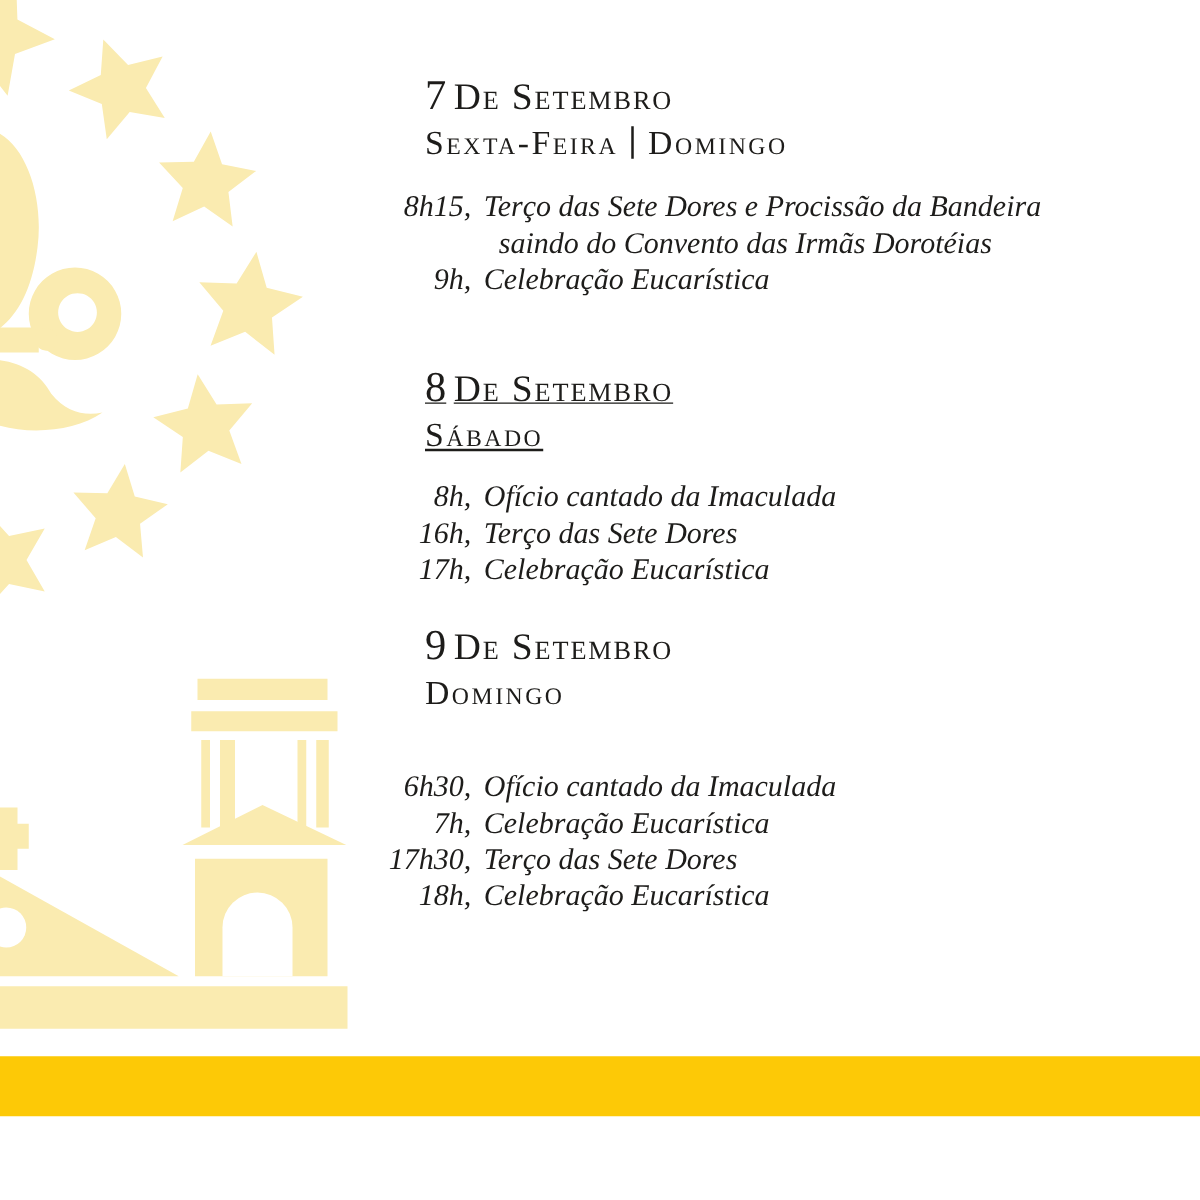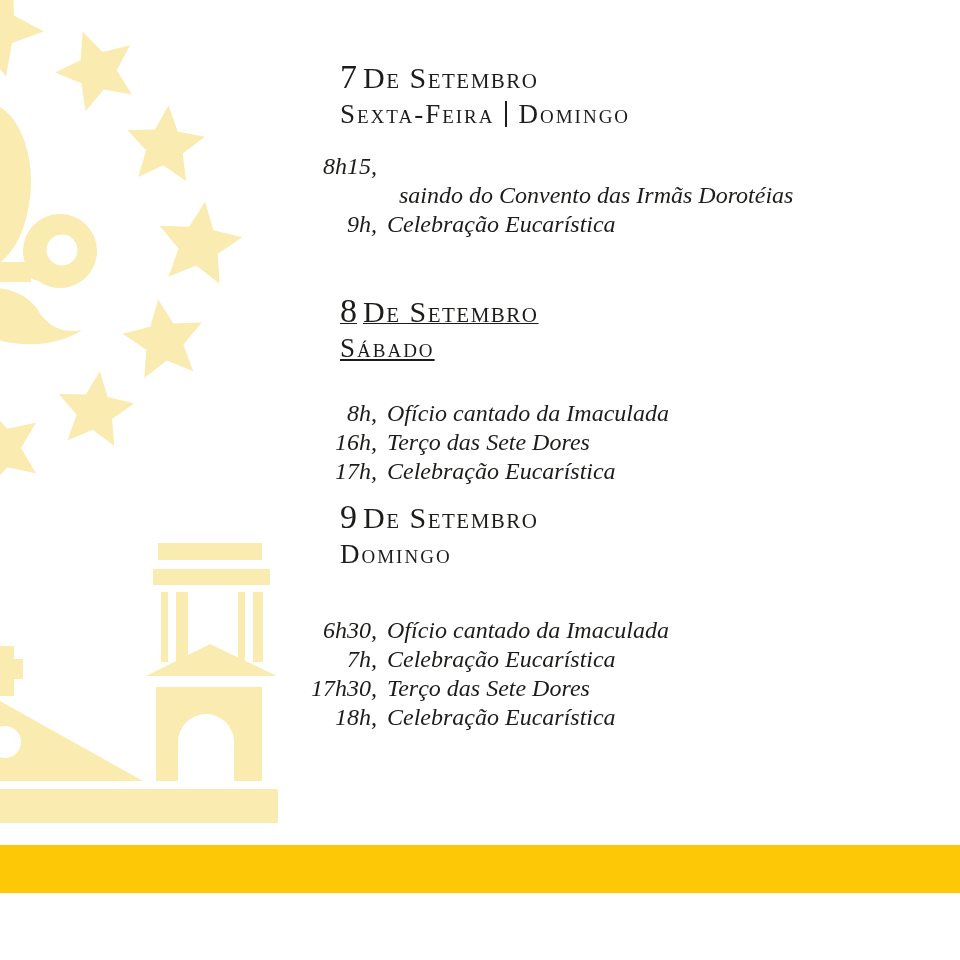--- a/index.html
+++ b/index.html
@@ -31,21 +31,21 @@
   .sub-divider{
     display:inline-block;width:2px;height:26px;background:var(--ink);
     margin:0 11px;
   }
   .event-list{position:absolute;left:292px;white-space:nowrap;}
   .event-row{display:flex;font-size:24px;line-height:29px;font-style:italic;}
   .event-time{flex:none;width:85px;text-align:right;margin-right:10px;}
   .event-text{text-align:left;}
   .event-text.cont{padding-left:12px;}
   #day1-h{top:60px;}  #day1-list{top:152px;}
-  #day2-h{top:294px;text-decoration:underline;} #day2-list{top:384px;margin-top:15px;}
+  #day2-h{top:294px;text-decoration:underline;} #day2-list{top:384px;}
   #day3-h{top:500px;} #day3-list{top:616px;}
 </style>
 </head>
 <body>
 
 <svg class="decor-svg" width="330" height="960" viewBox="0 0 330 960" aria-hidden="true">
   <defs>
     <path id="star" d="M0,-1 L0.2763,-0.3802 L0.9511,-0.309 L0.447,0.1452 L0.5878,0.809
                        L0,0.47 L-0.5878,0.809 L-0.447,0.1452 L-0.9511,-0.309 L-0.2763,-0.3802 Z"></path>
   </defs>
@@ -107,20 +107,21 @@
   <span class="day-num">7</span><span class="day-rest">De Setembro</span>
   <div class="day-sub">
     <span>Sexta-Feira</span>
     <span class="sub-divider"></span>
     <span>Domingo</span>
   </div>
 </div>
 <div class="event-list" id="day1-list">
   <div class="event-row">
     <span class="event-time">8h15,</span>
+    <span class="event-text">Terço das Sete Dores e Procissão da Bandeira</span>
   </div>
   <div class="event-row">
     <span class="event-time"></span>
     <span class="event-text cont">saindo do Convento das Irmãs Dorotéias</span>
   </div>
   <div class="event-row">
     <span class="event-time">9h,</span>
     <span class="event-text">Celebração Eucarística</span>
   </div>
 </div>

